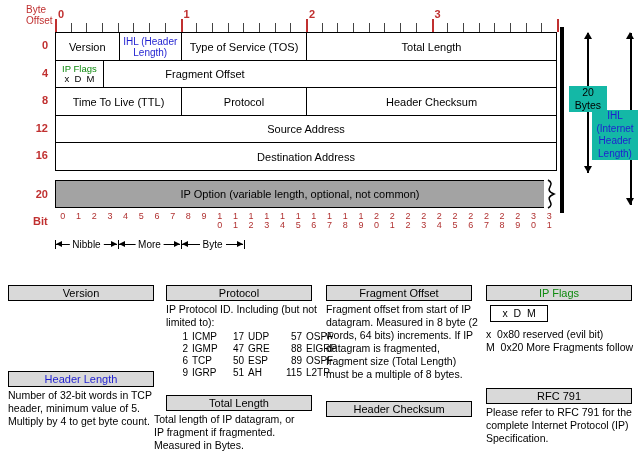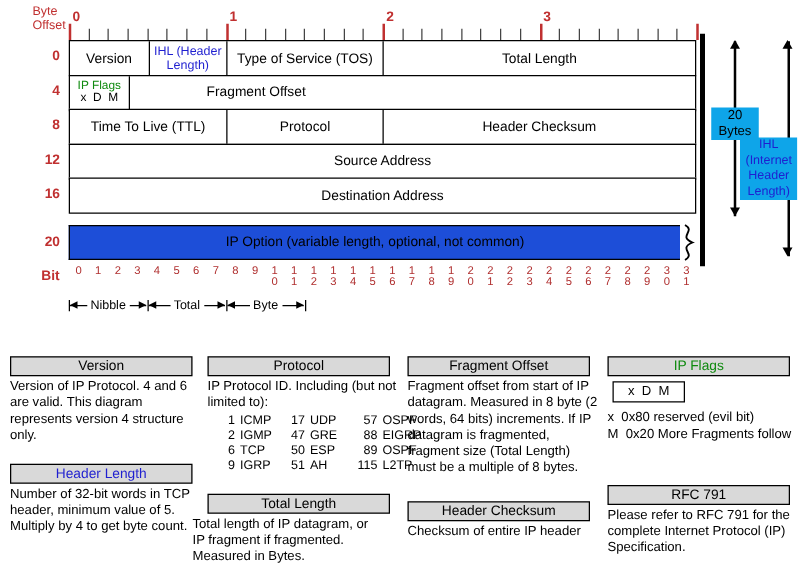--- a/index.html
+++ b/index.html
@@ -25,21 +25,21 @@
   .hrow:first-child { margin-top:0; }
   .hcell { display:flex; flex-direction:column; align-items:center; justify-content:center;
            border-left:1.5px solid #000; font-size:11px; line-height:12px; text-align:center; padding:0 2px; overflow:hidden; }
   .hcell:first-child { border-left:none; }
   .w4{flex:0 0 12.5%} .w8{flex:0 0 25%} .w16{flex:0 0 50%} .w3{flex:0 0 9.375%} .w13{flex:0 0 40.625%} .w32{flex:0 0 100%}
   .ihl-cell { font-size:10px; line-height:11px; }
   .flags-cell { font-size:9.5px; line-height:10.5px; white-space:pre; }
 
   .opt-wrap { position:relative; margin-top:8.5px; height:28px; width:502px; }
   .opt-row { position:absolute; left:0; top:0; width:489px; height:28px; border:1.5px solid #000; border-right:none;
-             display:flex; align-items:center; justify-content:center; font-size:11px; background:#1d4ed8; }
+             display:flex; align-items:center; justify-content:center; font-size:11px; background:#a3a3a3; }
   .opt-tear { position:absolute; left:486px; top:-2px; }
 
   
   .bit-label { position:absolute; left:33px; top:215px; font-size:11px; font-weight:bold; color:#c03030; }
   .bitnums { position:absolute; left:55px; top:212px; width:502px; display:flex; }
   .bitnum { flex:1; text-align:center; font-size:9px; line-height:8.5px; color:#b03030; white-space:pre-line; }
 
   
   .sseg { position:absolute; top:238px; height:13px; }
   .sline { position:absolute; left:1px; right:1px; top:6px; border-top:1px solid #000; }
@@ -49,21 +49,21 @@
   .ah { position:absolute; width:0; height:0; top:3px; }
   .ah-l { left:1px; border-top:3.5px solid transparent; border-bottom:3.5px solid transparent; border-right:6px solid #000; }
   .ah-r { right:1px; border-top:3.5px solid transparent; border-bottom:3.5px solid transparent; border-left:6px solid #000; }
 
   
   .thick-bar { position:absolute; left:560px; top:27px; width:4px; height:186px; background:#000; }
   .vline { position:absolute; width:1.5px; background:#000; }
   .vah { position:absolute; width:0; height:0; }
   .vah-up   { border-left:4px solid transparent; border-right:4px solid transparent; border-bottom:7px solid #000; }
   .vah-down { border-left:4px solid transparent; border-right:4px solid transparent; border-top:7px solid #000; }
-  .vlabel { position:absolute; background:#0ea5e9; text-align:center; }
+  .vlabel { position:absolute; background:#14b8a6; text-align:center; }
 
   
   .nbox { position:absolute; width:146px; height:16px; background:#d9d9d9; border:1px solid #000;
           text-align:center; font-size:11px; line-height:14px; }
   .nbody { position:absolute; font-size:10.5px; line-height:13px; width:152px; }
   .ptable { position:absolute; left:174px; top:331px; display:grid;
             grid-template-columns:14px 32px 20px 30px 24px 34px; column-gap:2px; font-size:10px; line-height:12px; }
   .pnum { text-align:right; }
   .pname { text-align:left; padding-left:2px; }
   .xdm-box { position:absolute; left:490px; top:305px; width:58px; height:17px; border:1px solid #000; background:#fff;
@@ -244,21 +244,21 @@
   <div class="sseg" style="left:55px;width:63px">
     <div class="sline"></div>
     <div class="ah ah-l"></div>
     <div class="ah ah-r"></div>
     <span class="slabel">Nibble</span>
   </div>
   <div class="sseg" style="left:118px;width:63px">
     <div class="sline"></div>
     <div class="ah ah-l"></div>
     <div class="ah ah-r"></div>
-    <span class="slabel">Total</span>
+    <span class="slabel">More</span>
   </div>
   <div class="sseg" style="left:181px;width:63px">
     <div class="sline"></div>
     <div class="ah ah-l"></div>
     <div class="ah ah-r"></div>
     <span class="slabel">Byte</span>
   </div>
 
   <div class="thick-bar"></div>
 
@@ -270,21 +270,20 @@
   </div>
 
   <div>
     <div class="vline" style="left:630px;top:33px;height:172px"></div>
     <div class="vah vah-up" style="left:626px;top:32px"></div>
     <div class="vah vah-down" style="left:626px;top:198px"></div>
     <div class="vlabel blue" style="left:592px;top:110px;width:46px;font-size:10px;line-height:12.5px">IHL (Internet Header Length)</div>
   </div>
 
   <div class="nbox" style="left:8px;top:285px">Version</div>
-  <div class="nbody" style="left:8px;top:303px">Version of IP Protocol. 4 and 6 are valid. This diagram represents version 4 structure only.</div>
   <div class="nbox blue" style="left:8px;top:371px">Header Length</div>
   <div class="nbody" style="left:8px;top:389px">Number of 32-bit words in TCP header, minimum value of 5. Multiply by 4 to get byte count.</div>
 
   <div class="nbox" style="left:166px;top:285px">Protocol</div>
   <div class="nbody" style="left:166px;top:303px">IP Protocol ID. Including (but not limited to):</div>
   <div class="ptable">
       <div class="pnum">1</div>
       <div class="pname">ICMP</div>
       <div class="pnum">17</div>
       <div class="pname">UDP</div>
@@ -308,21 +307,20 @@
       <div class="pname">AH</div>
       <div class="pnum">115</div>
       <div class="pname">L2TP</div>
     </div>
   <div class="nbox" style="left:166px;top:395px">Total Length</div>
   <div class="nbody" style="left:154px;top:413px">Total length of IP datagram, or IP fragment if fragmented. Measured in Bytes.</div>
 
   <div class="nbox" style="left:326px;top:285px">Fragment Offset</div>
   <div class="nbody" style="left:326px;top:303px">Fragment offset from start of IP datagram. Measured in 8 byte (2 words, 64 bits) increments. If IP datagram is fragmented, fragment size (Total Length) must be a multiple of 8 bytes.</div>
   <div class="nbox" style="left:326px;top:401px">Header Checksum</div>
-  <div class="nbody" style="left:326px;top:419px">Checksum of entire IP header</div>
 
   <div class="nbox green" style="left:486px;top:285px">IP Flags</div>
   <div class="xdm-box">x  D  M</div>
   <div class="nbody" style="left:486px;top:328px">
     <div class="flagline">x  0x80 reserved (evil bit)</div>
     <div class="flagline">M  0x20 More Fragments follow</div>
   </div>
   <div class="nbox" style="left:486px;top:388px">RFC 791</div>
   <div class="nbody" style="left:486px;top:406px">Please refer to RFC 791 for the complete Internet Protocol (IP) Specification.</div>
 

